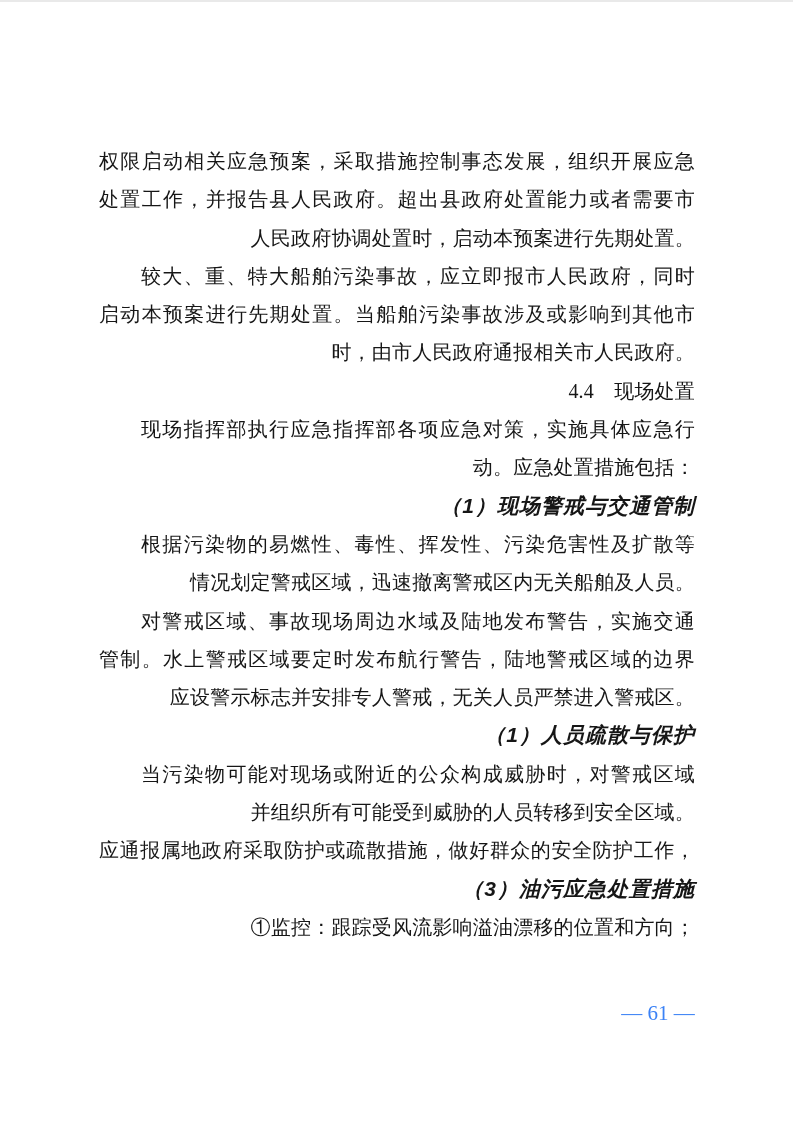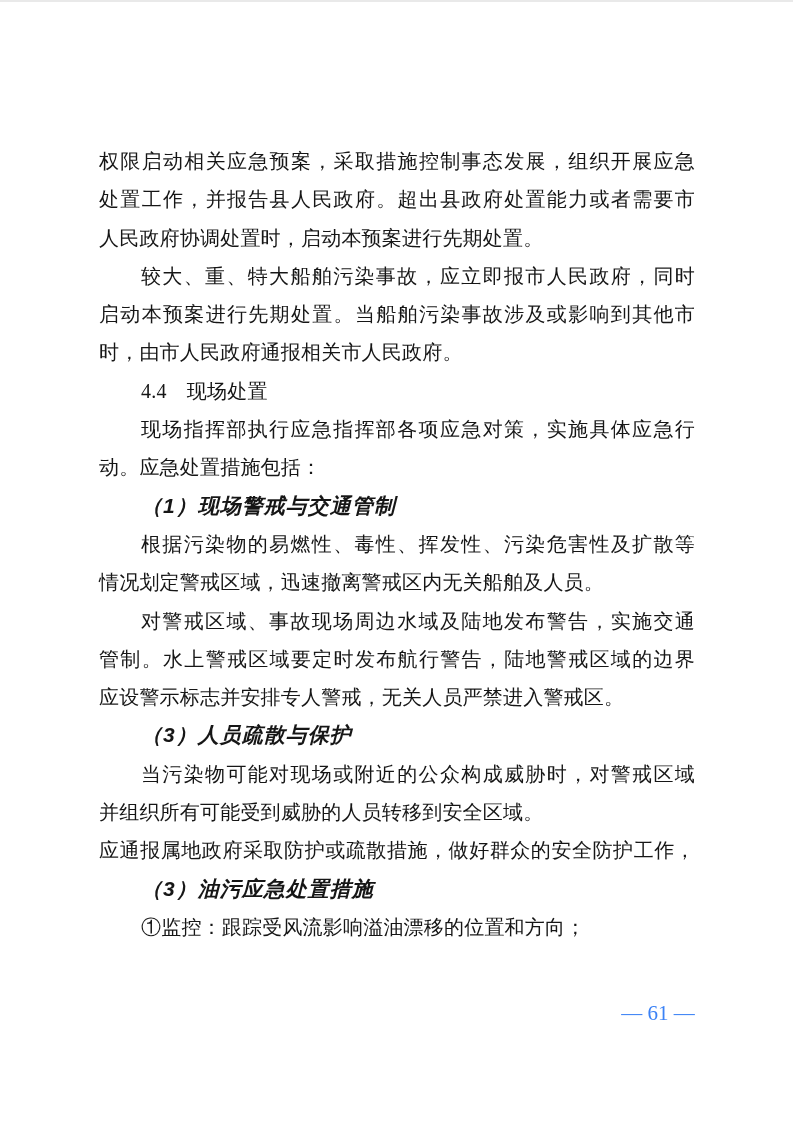--- a/index.html
+++ b/index.html
@@ -25,20 +25,21 @@
     position: absolute;
     left: 99px;
     top: 142px;
     width: 596px;
   }
   .line {
     height: 38.3px;
     line-height: 38.3px;
     font-size: 20px;
     letter-spacing: 0.2px;
+    text-align: right;
   }
   .fill {
     text-align: justify;
     text-align-last: justify;
     text-justify: inter-character;
   }
   .indent {
     text-indent: 42px;
   }
   .bold {
@@ -74,21 +75,21 @@
   <div class="line">时，由市人民政府通报相关市人民政府。</div>
   <div class="line indent">4.4　现场处置</div>
   <div class="line fill indent">现场指挥部执行应急指挥部各项应急对策，实施具体应急行</div>
   <div class="line">动。应急处置措施包括：</div>
   <div class="line indent bold">（1）现场警戒与交通管制</div>
   <div class="line fill indent">根据污染物的易燃性、毒性、挥发性、污染危害性及扩散等</div>
   <div class="line">情况划定警戒区域，迅速撤离警戒区内无关船舶及人员。</div>
   <div class="line fill indent">对警戒区域、事故现场周边水域及陆地发布警告，实施交通</div>
   <div class="line fill">管制。水上警戒区域要定时发布航行警告，陆地警戒区域的边界</div>
   <div class="line">应设警示标志并安排专人警戒，无关人员严禁进入警戒区。</div>
-  <div class="line indent bold">（3）人员疏散与保护</div>
+  <div class="line indent bold">（1）人员疏散与保护</div>
   <div class="line fill indent">当污染物可能对现场或附近的公众构成威胁时，对警戒区域</div>
   <div class="line">并组织所有可能受到威胁的人员转移到安全区域。</div>
   <div class="line fill">应通报属地政府采取防护或疏散措施，做好群众的安全防护工作，</div>
   <div class="line indent bold">（3）油污应急处置措施</div>
   <div class="line indent">①监控：跟踪受风流影响溢油漂移的位置和方向；</div>
 </div>
 
 <div class="footer-pagenum">— 61 —</div>
 
 </body></html>

